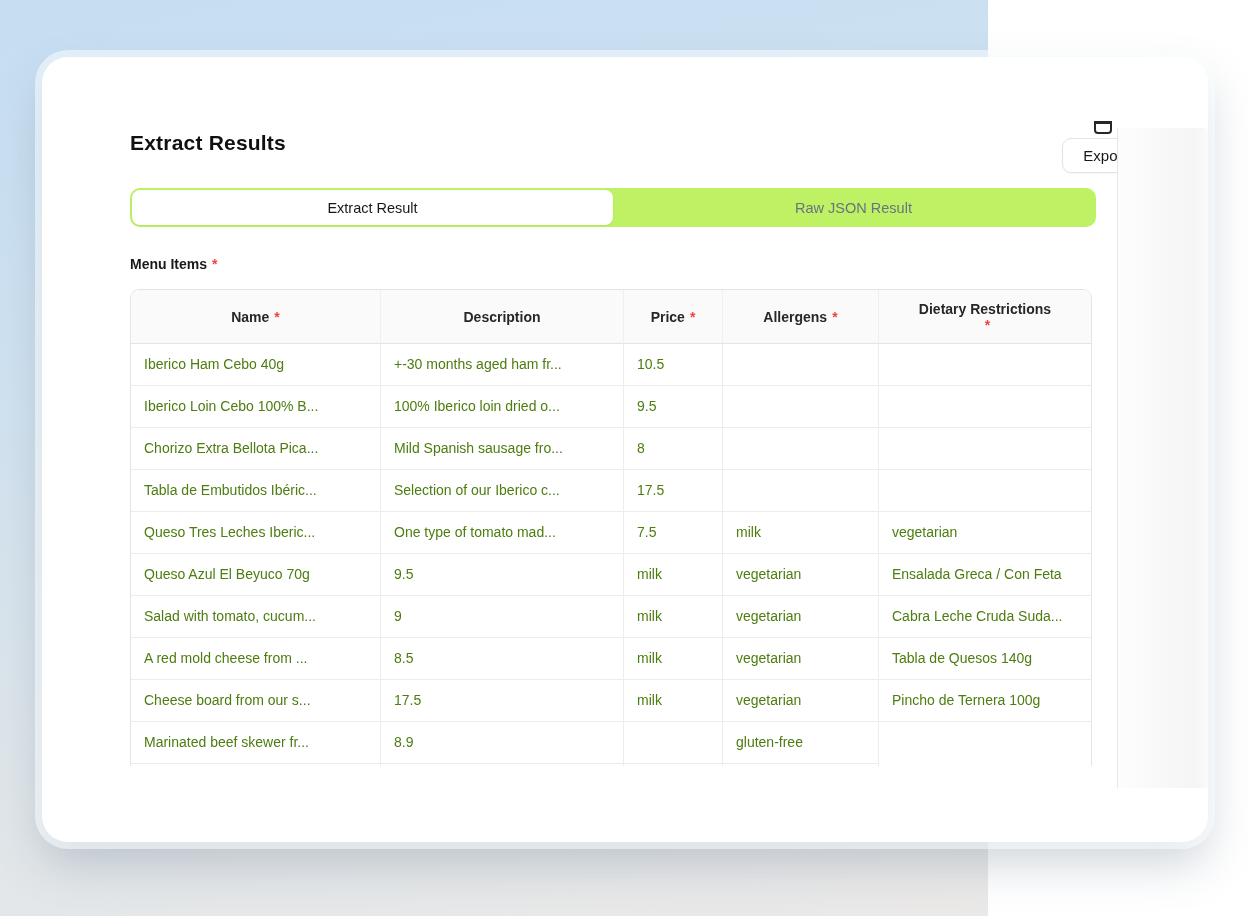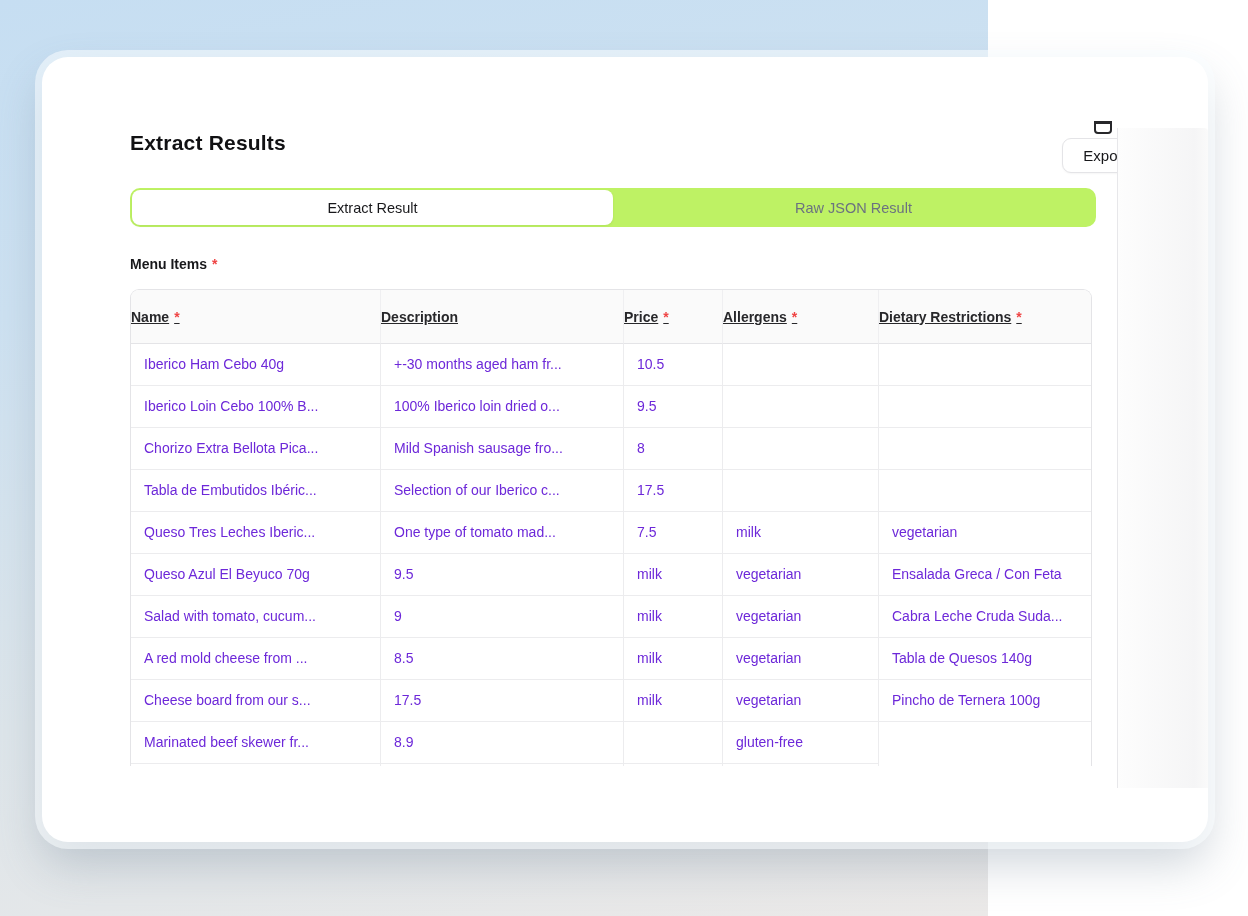--- a/index.html
+++ b/index.html
@@ -76,30 +76,29 @@
   .table-wrap{
     position:absolute; left:88px; top:232px; width:962px; height:477px;
     overflow:hidden;
     border:1px solid #e4e4e7; border-bottom:none;
     border-top-left-radius:9px; border-top-right-radius:9px;
     background:#fff;
   }
   .grid{ display:grid; grid-template-columns:250px 243px 99px 156px 212px; }
   .th{
     height:54px; background:#fafafa;
-    display:flex; align-items:center; justify-content:flex-start;
+    display:flex; align-items:center; justify-content:center;
     font-size:14px; font-weight:600; color:#27272a;
     border-bottom:1px solid #e4e4e7; border-right:1px solid #efeff1;
     white-space:nowrap;
-    text-decoration:underline;
-  }
-  .th:nth-child(5n){ border-right:none; }
+  }
+  .th:nth-child(5n){ border-right:none;flex-direction:column; }
   .td{
     height:42px; line-height:41px; padding:0 13px;
-    font-size:14px; color:#6d28d9; background:#fff;
+    font-size:14px; color:#4d7c0f; background:#fff;
     border-bottom:1px solid #ececee; border-right:1px solid #ececee;
     white-space:nowrap; overflow:hidden;
   }
   .td:nth-child(5n){ border-right:none; }
   .td.sliver{ border-bottom:none; }
 </style>
 </head>
 <body>
 
 <div class="page">

